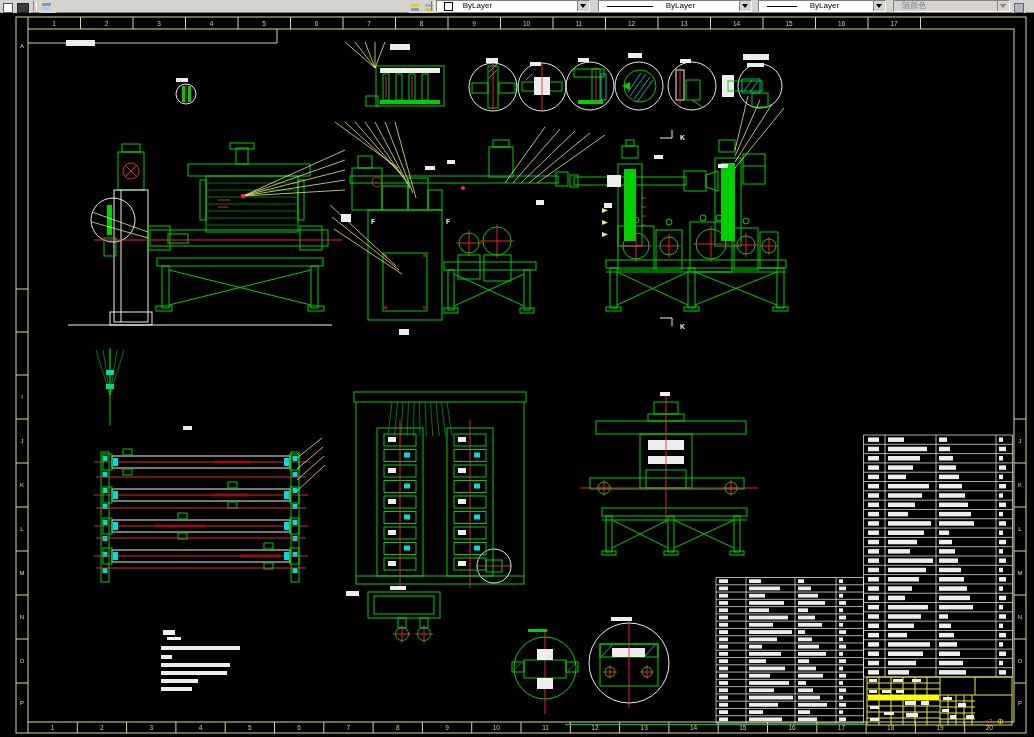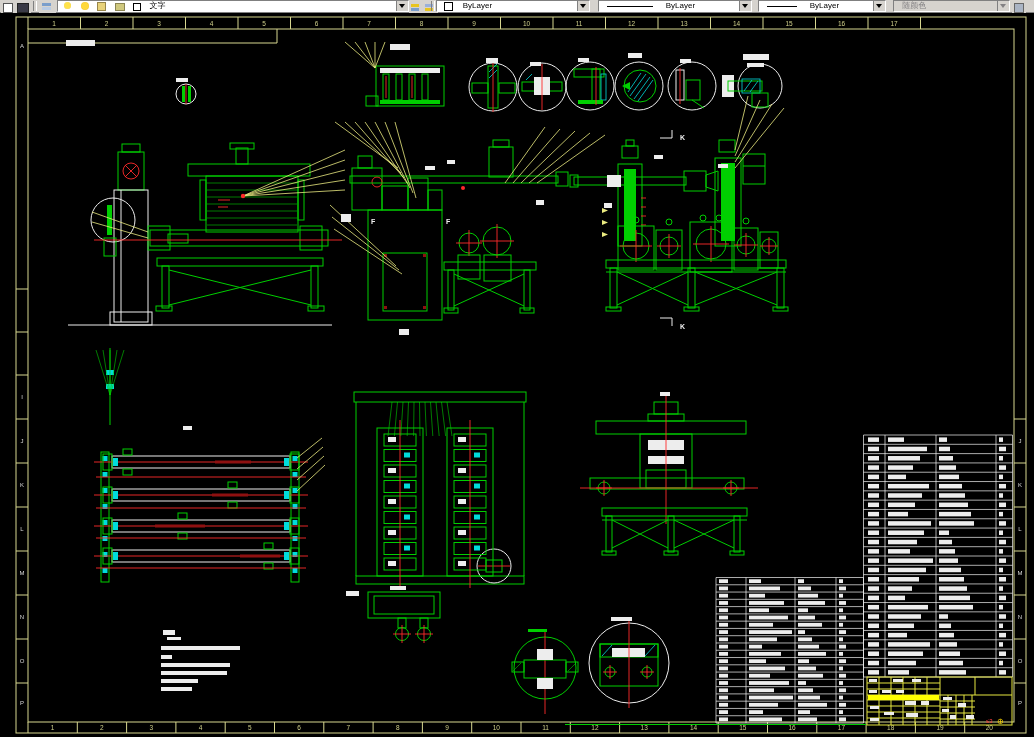--- a/index.html
+++ b/index.html
@@ -42,35 +42,20 @@
   <div class="tbtn" style="left:1px;width:12px">
     <div style="width:8px;height:8px;margin:1px;background:#fff;border:1px solid #555;"></div>
   </div>
   <div class="tbtn" style="left:15px;width:14px">
     <div style="width:10px;height:8px;margin:1px;background:#3a3a46;border:1px solid #222;"></div>
   </div>
   <div class="sep" style="left:33px"></div>
   <div class="tbtn" style="left:39px;width:15px">
     <div style="width:9px;height:3px;margin:1px 2px 0;background:#7a9ecb;"></div>
     <div style="width:9px;height:3px;margin:1px 2px 0;background:#b8cbe4;"></div>
-  </div>
-  <div class="field" style="left:57px;width:350px">
-    <span class="mini" style="width:4px"></span>
-    <span class="mini" style="width:7px;height:7px;margin-top:1px;background:radial-gradient(circle,#ffe24a 60%,#caa50a);border-radius:50%;"></span>
-    <span class="mini" style="width:5px"></span>
-    <span class="mini" style="width:8px;height:8px;margin-top:1px;background:radial-gradient(circle,#ffd93b 55%,#e3a80c);border-radius:50%;"></span>
-    <span class="mini" style="width:4px"></span>
-    <span class="mini" style="width:7px;height:7px;margin-top:1px;background:#e8d27a;border:1px solid #97854a;"></span>
-    <span class="mini" style="width:4px"></span>
-    <span class="mini" style="width:8px;height:6px;margin-top:2px;background:#cfc87e;border:1px solid #8a8452;"></span>
-    <span class="mini" style="width:4px"></span>
-    <span class="mini" style="width:6px;height:6px;margin-top:2px;background:#fff;border:1px solid #000;"></span>
-    <span class="mini" style="width:4px"></span>
-    <span>文字</span>
-    <span class="arrowbtn"></span>
   </div>
   <div class="tbtn" style="left:409px;width:13px">
     <div style="width:8px;height:3px;margin:2px 1px 0;background:#e8c520;"></div>
     <div style="width:8px;height:3px;margin:1px 1px 0;background:#7a9ecb;"></div>
   </div>
   <div class="tbtn" style="left:423px;width:13px">
     <div style="width:8px;height:3px;margin:2px 1px 0;background:#9ab0d8;"></div>
     <div style="width:8px;height:3px;margin:1px 1px 0;background:#e8c520;"></div>
   </div>
   <div class="sep" style="left:431px"></div>

